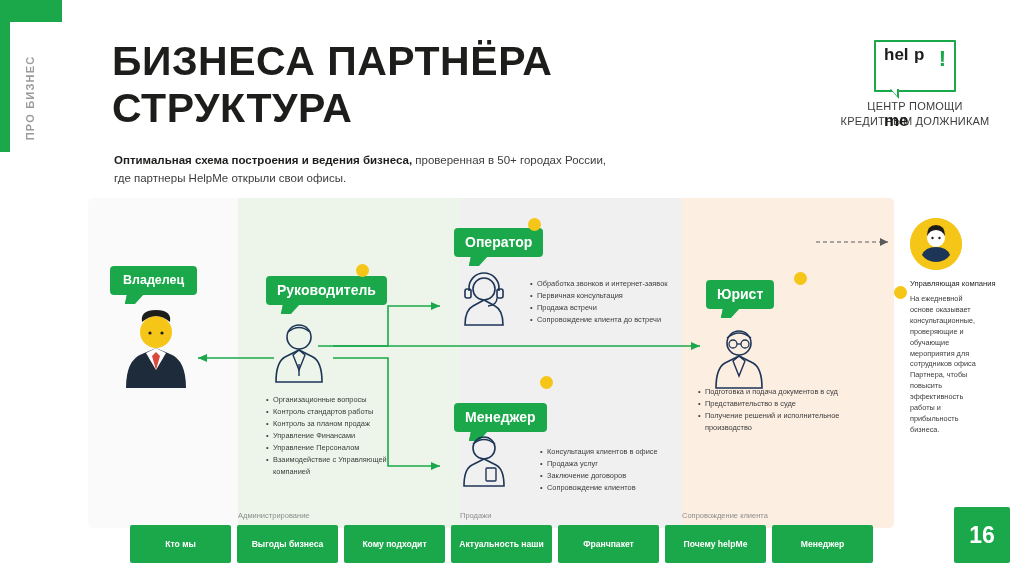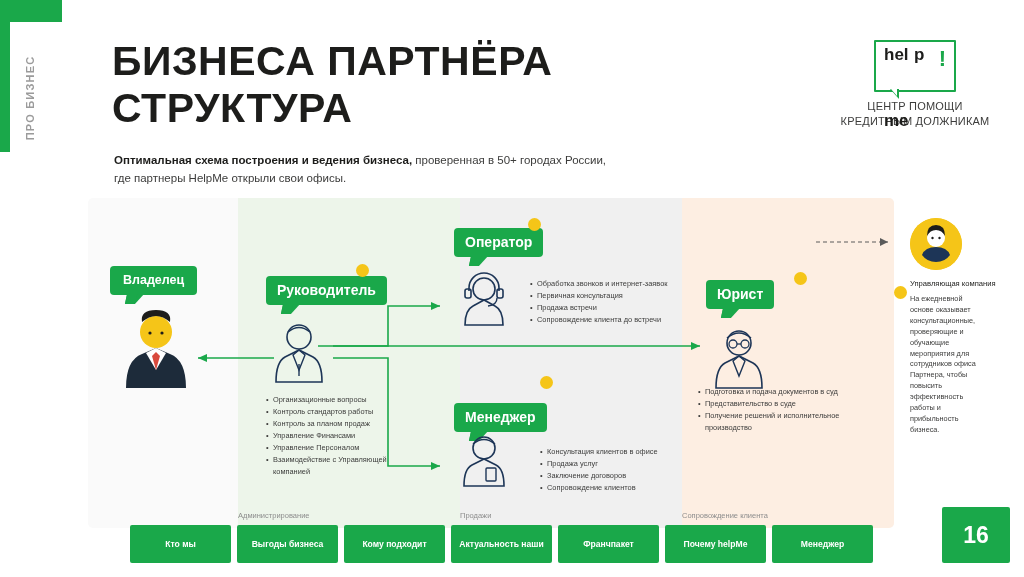--- a/index.html
+++ b/index.html
@@ -243,21 +243,21 @@
     font-size: 8.6px;
     font-weight: bold;
     padding: 14px 0;
     width: 101px;
     text-align: center;
     border-radius: 2px;
   }
   .page-num {
     position: absolute;
     right: 14px; bottom: 14px;
-    width: 68px; height: 56px;
+    width: 56px; height: 56px;
     background: #1aa84a;
     color: #ffffff;
     font-size: 23px;
     font-weight: bold;
     display: flex;
     align-items: center;
     justify-content: center;
     border-radius: 2px;
   }
 

